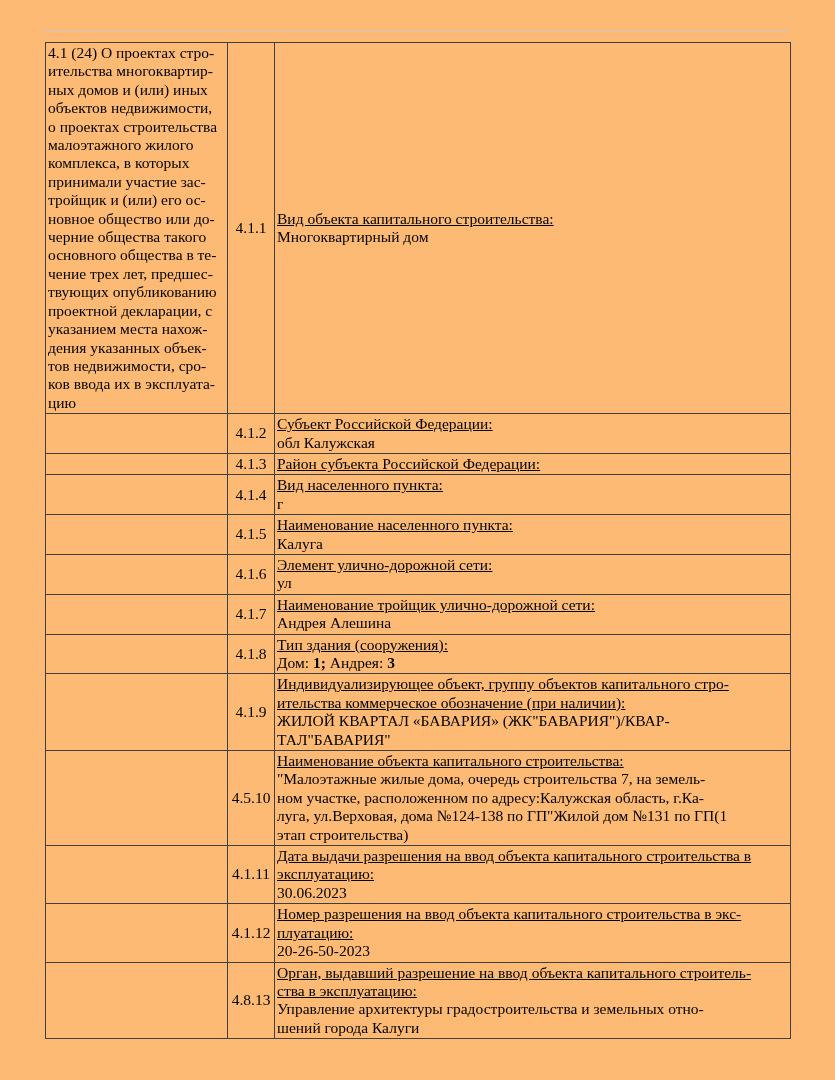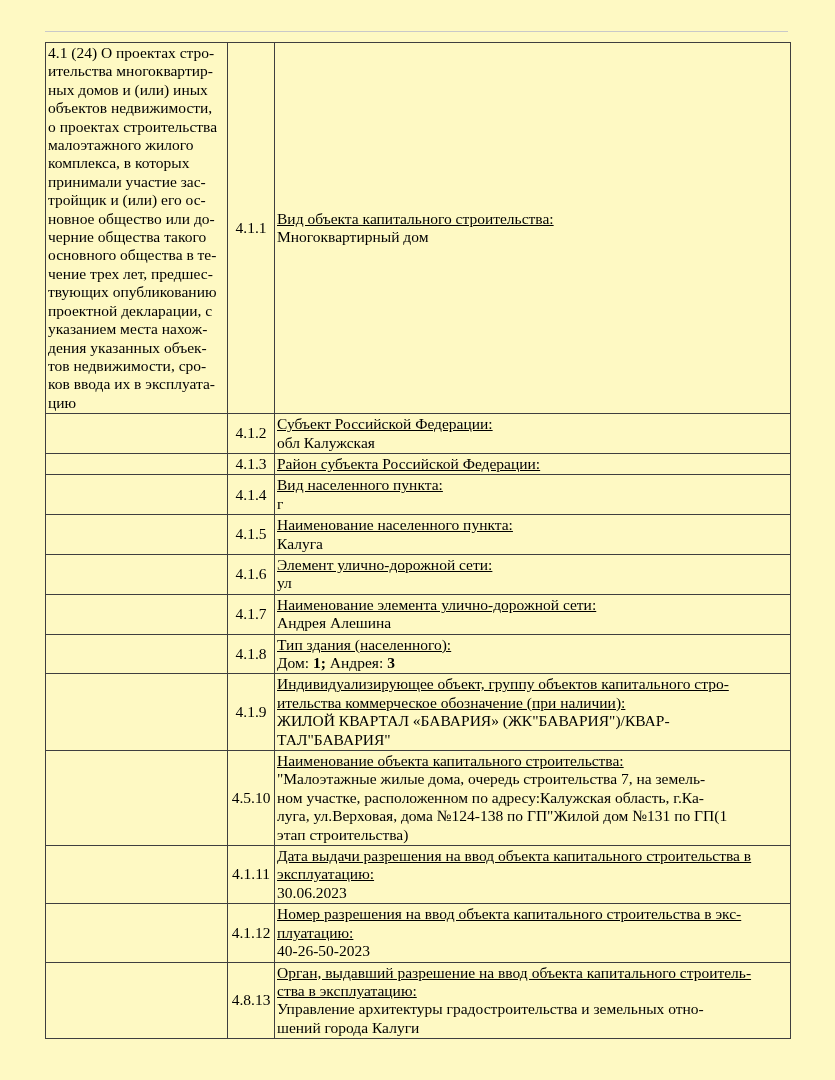--- a/index.html
+++ b/index.html
@@ -11,21 +11,21 @@
     width: 835px;
     height: 1080px;
     font-family: "Liberation Serif", serif;
     color: #000000;
     overflow: hidden;
   }
   .page {
     position: relative;
     width: 835px;
     height: 1080px;
-    background: #fef9c3;
+    background: #fdba74;
   }
   .top-divider {
     position: absolute;
     left: 45px;
     top: 31px;
     width: 743px;
     height: 1px;
     background: #c9c9c9;
   }
   table.decl {
@@ -143,29 +143,29 @@
           <td class="num">4.1.6</td>
           <td class="field">
             <div class="field-label">Элемент улично-дорожной сети:</div>
             <div class="field-value">ул</div>
           </td>
         </tr>
         <tr>
           <td class="desc"></td>
           <td class="num">4.1.7</td>
           <td class="field">
-            <div class="field-label">Наименование элемента улично-дорожной сети:</div>
+            <div class="field-label">Наименование тройщик улично-дорожной сети:</div>
             <div class="field-value">Андрея Алешина</div>
           </td>
         </tr>
         <tr>
           <td class="desc"></td>
           <td class="num">4.1.8</td>
           <td class="field">
-            <div class="field-label">Тип здания (населенного):</div>
+            <div class="field-label">Тип здания (сооружения):</div>
             <div><span>Дом: </span><span class="bold">1;</span><span>  Андрея: </span><span class="bold">3</span></div>
           </td>
         </tr>
         <tr>
           <td class="desc"></td>
           <td class="num">4.1.9</td>
           <td class="field">
             <div class="field-label">Индивидуализирующее объект, группу объектов капитального стро-
 ительства коммерческое обозначение (при наличии):</div>
             <div class="field-value">ЖИЛОЙ КВАРТАЛ «БАВАРИЯ» (ЖК"БАВАРИЯ")/КВАР-
@@ -191,21 +191,21 @@
 эксплуатацию:</div>
             <div class="field-value">30.06.2023</div>
           </td>
         </tr>
         <tr>
           <td class="desc"></td>
           <td class="num">4.1.12</td>
           <td class="field">
             <div class="field-label">Номер разрешения на ввод объекта капитального строительства в экс-
 плуатацию:</div>
-            <div class="field-value">40-26-50-2023</div>
+            <div class="field-value">20-26-50-2023</div>
           </td>
         </tr>
         <tr>
           <td class="desc"></td>
           <td class="num">4.8.13</td>
           <td class="field">
             <div class="field-label">Орган, выдавший разрешение на ввод объекта капитального строитель-
 ства в эксплуатацию:</div>
             <div class="field-value">Управление архитектуры градостроительства и земельных отно-
 шений города Калуги</div>

